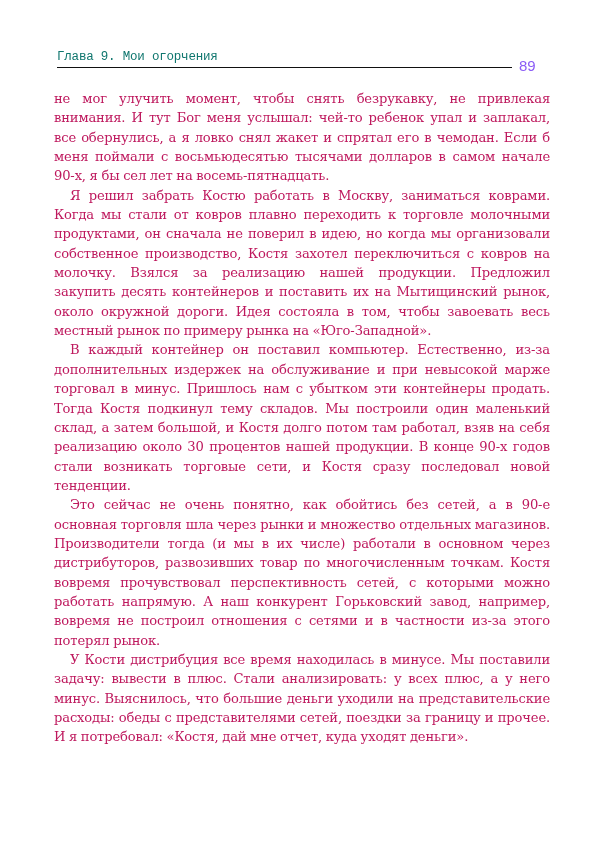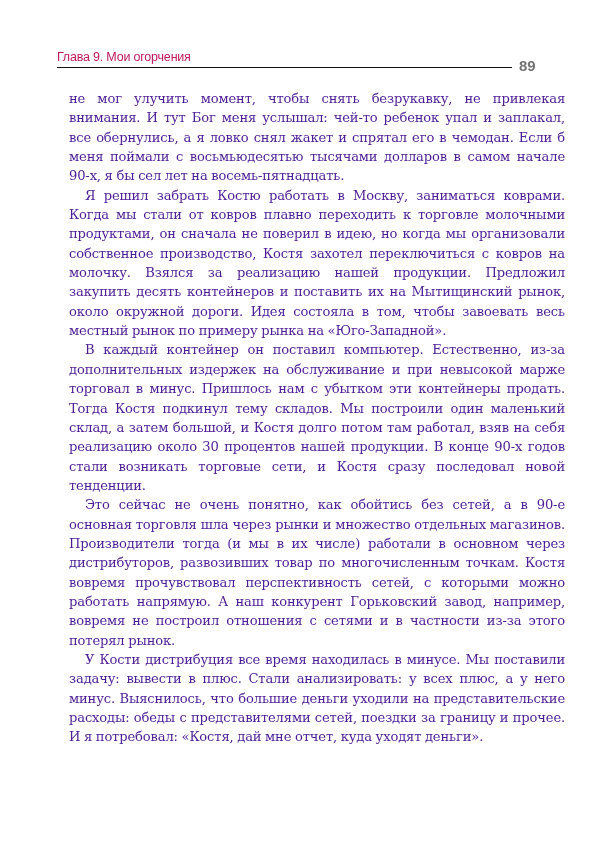--- a/index.html
+++ b/index.html
@@ -14,45 +14,45 @@
       overflow: hidden;
       color: #1a1a1a;
     }
     .running-head {
       position: absolute;
       left: 57px;
       top: 50px;
       width: 455px;
       height: 17px;
       border-bottom: 1.3px solid #111;
-      font-family: Liberation Sans, sans-serif;
+      font-family: Liberation Mono, monospace;
       font-size: 12.5px;
       line-height: 15px;
-      color: #be185d;
+      color: #0f766e;
       letter-spacing: -0.2px;
     }
     .page-number {
       position: absolute;
       left: 519px;
       top: 57px;
       font-family: "Liberation Sans", sans-serif;
-      font-weight: bold;
+      font-weight: normal;
       font-size: 15px;
       line-height: 18px;
-      color: #737373;
+      color: #8b5cf6;
     }
     .text-body {
       position: absolute;
-      left: 69px;
+      left: 54px;
       top: 89px;
       width: 496px;
       font-family: "DejaVu Serif", serif;
       font-size: 13.1px;
       line-height: 19.35px;
-      color: #4c1d95;
+      color: #be185d;
       text-align: justify;
       letter-spacing: -0.15px;
       word-spacing: -0.3px;
     }
     .text-body p {
       margin: 0;
       text-indent: 16px;
       hyphens: manual;
     }
     .text-body p.continued {

